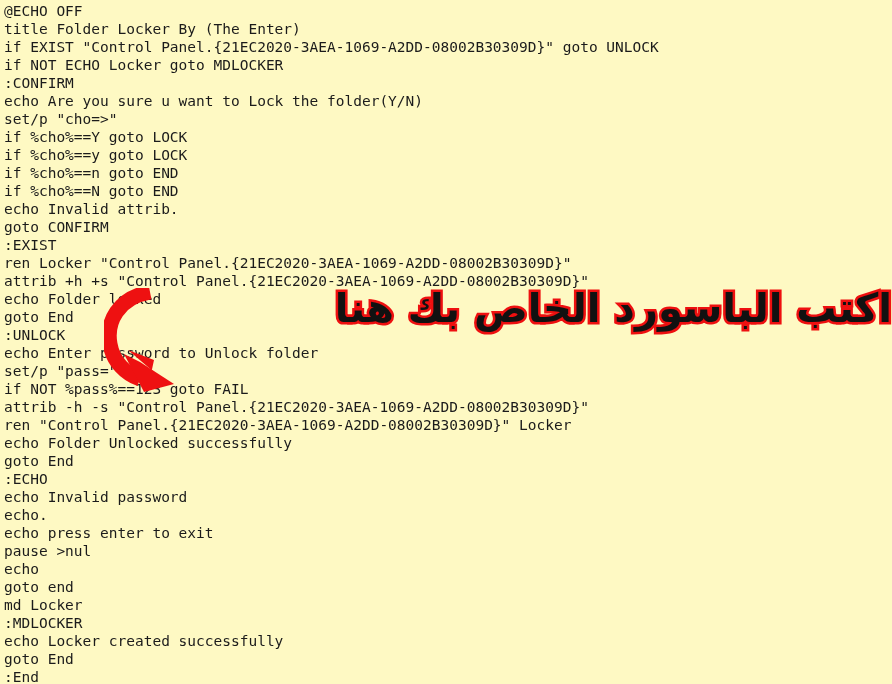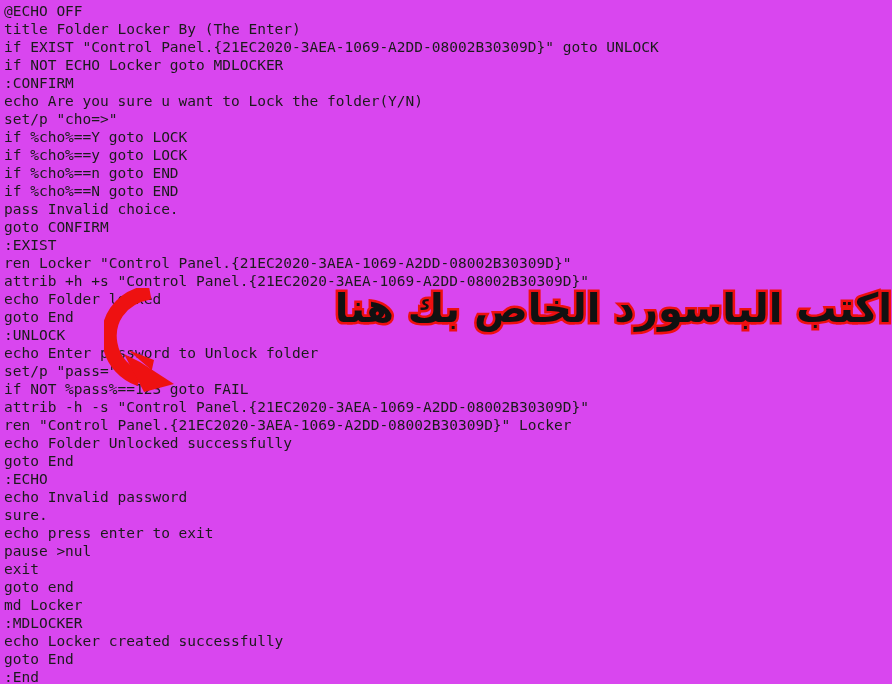--- a/index.html
+++ b/index.html
@@ -11,21 +11,21 @@
     width: 892px;
     height: 684px;
     overflow: hidden;
     font-family: "DejaVu Sans Mono", monospace;
   }
 
   #screenshot {
     position: relative;
     width: 892px;
     height: 684px;
-    background: #d946ef;
+    background: #fef9c3;
     overflow: hidden;
   }
 
   
   #code-layer {
     position: absolute;
     left: 0;
     top: 0;
     width: 892px;
     padding: 2px 0 0 4px;
@@ -91,41 +91,41 @@
     <div class="code-line">title Folder Locker By (The Enter)</div>
     <div class="code-line">if EXIST "Control Panel.{21EC2020-3AEA-1069-A2DD-08002B30309D}" goto UNLOCK</div>
     <div class="code-line">if NOT ECHO Locker goto MDLOCKER</div>
     <div class="code-line">:CONFIRM</div>
     <div class="code-line">echo Are you sure u want to Lock the folder(Y/N)</div>
     <div class="code-line">set/p "cho=&gt;"</div>
     <div class="code-line">if %cho%==Y goto LOCK</div>
     <div class="code-line">if %cho%==y goto LOCK</div>
     <div class="code-line">if %cho%==n goto END</div>
     <div class="code-line">if %cho%==N goto END</div>
-    <div class="code-line">pass Invalid choice.</div>
+    <div class="code-line">echo Invalid attrib.</div>
     <div class="code-line">goto CONFIRM</div>
     <div class="code-line">:EXIST</div>
     <div class="code-line">ren Locker "Control Panel.{21EC2020-3AEA-1069-A2DD-08002B30309D}"</div>
     <div class="code-line">attrib +h +s "Control Panel.{21EC2020-3AEA-1069-A2DD-08002B30309D}"</div>
     <div class="code-line">echo Folder locked</div>
     <div class="code-line">goto End</div>
     <div class="code-line">:UNLOCK</div>
     <div class="code-line">echo Enter password to Unlock folder</div>
     <div class="code-line">set/p "pass="</div>
     <div class="code-line">if NOT %pass%==123 goto FAIL</div>
     <div class="code-line">attrib -h -s "Control Panel.{21EC2020-3AEA-1069-A2DD-08002B30309D}"</div>
     <div class="code-line">ren "Control Panel.{21EC2020-3AEA-1069-A2DD-08002B30309D}" Locker</div>
     <div class="code-line">echo Folder Unlocked successfully</div>
     <div class="code-line">goto End</div>
     <div class="code-line">:ECHO</div>
     <div class="code-line">echo Invalid password</div>
-    <div class="code-line">sure.</div>
+    <div class="code-line">echo.</div>
     <div class="code-line">echo press enter to exit</div>
     <div class="code-line">pause &gt;nul</div>
-    <div class="code-line">exit</div>
+    <div class="code-line">echo</div>
     <div class="code-line">goto end</div>
     <div class="code-line">md Locker</div>
     <div class="code-line">:MDLOCKER</div>
     <div class="code-line">echo Locker created successfully</div>
     <div class="code-line">goto End</div>
     <div class="code-line">:End</div>
   </div>
 
   <div id="annotation-layer">
 

